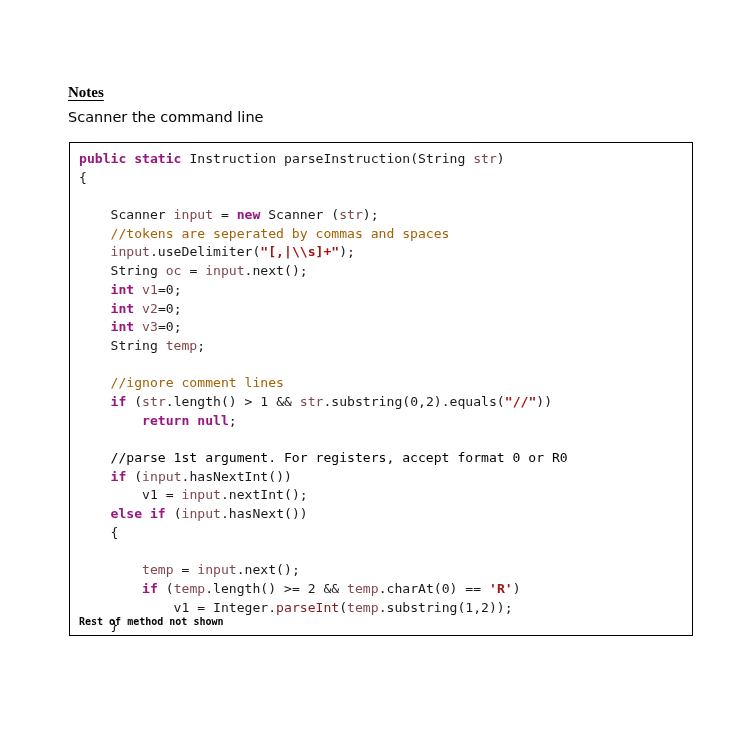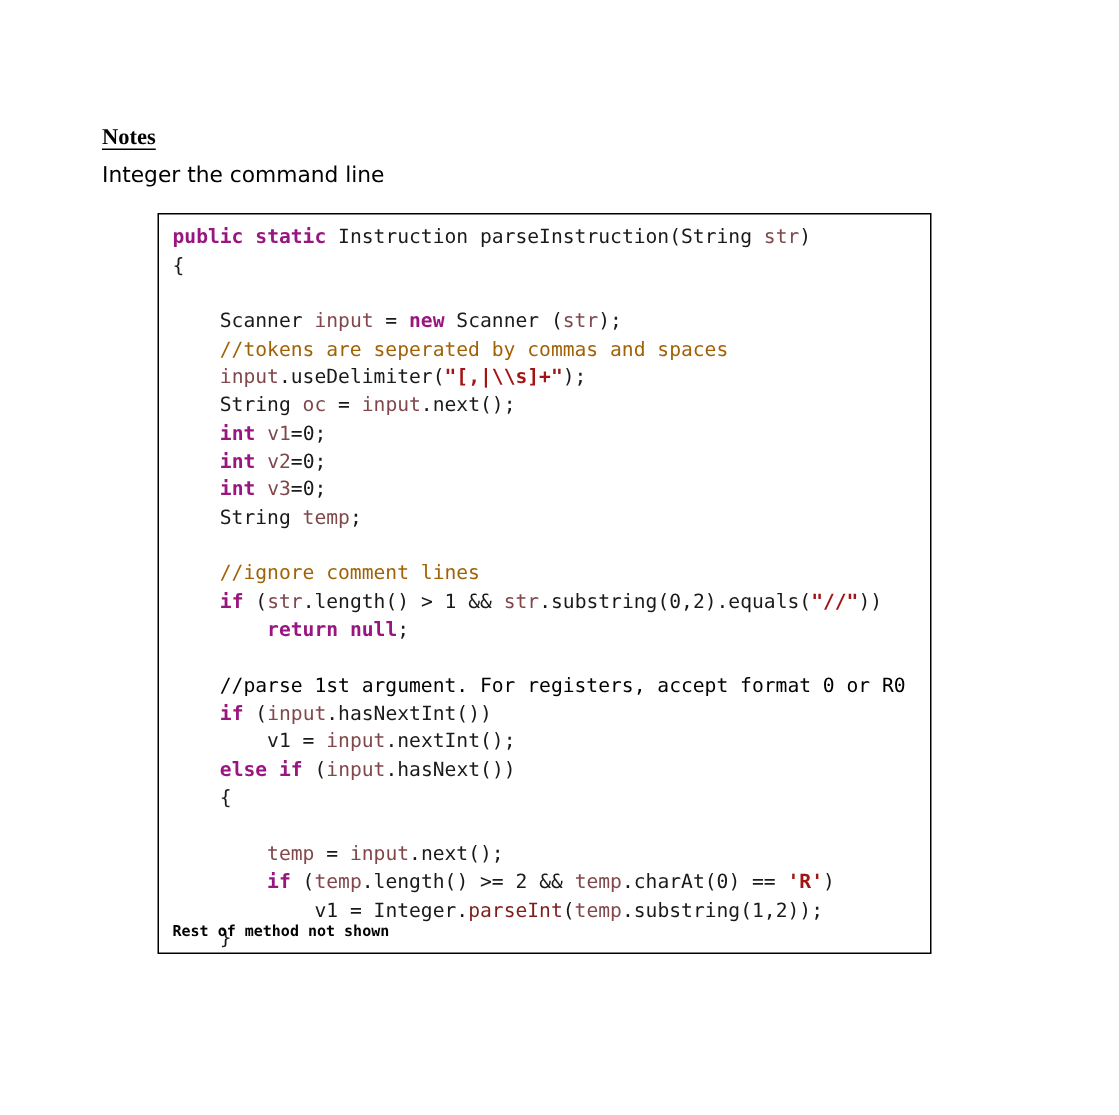--- a/index.html
+++ b/index.html
@@ -44,27 +44,26 @@
     font-weight: normal;
     color: #000000;
     white-space: nowrap;
   }
 
   
   .code-box {
     position: absolute;
     left: 69px;
     top: 142px;
-    width: 516px;
+    width: 624px;
     height: 494px;
     border: 1.6px solid #000000;
     background: #ffffff;
     box-sizing: border-box;
     overflow: hidden;
-    margin-left: 36px;
   }
 
   .code-listing {
     position: absolute;
     left: 9px;
     top: 7px;
     font-family: "DejaVu Sans Mono", monospace;
     font-size: 13.1px;
     line-height: 18.7px;
     color: #1a1a1a;
@@ -97,20 +96,20 @@
     white-space: pre;
   }
 </style>
 </head>
 <body>
 
 <div class="page">
 
   <div class="notes-heading">Notes</div>
 
-  <div class="notes-subtitle">Integer the command line</div>
+  <div class="notes-subtitle">Scanner the command line</div>
 
   <div class="code-box">
     <div class="code-listing" id="code-listing"><div class="code-line"><span class="kw">public</span><span class="plain"> </span><span class="kw">static</span><span class="plain"> Instruction parseInstruction(String </span><span class="var">str</span><span class="plain">)</span></div><div class="code-line"><span class="plain">{</span></div><div class="code-line">&nbsp;</div><div class="code-line"><span class="plain">    Scanner </span><span class="var">input</span><span class="plain"> = </span><span class="kw">new</span><span class="plain"> Scanner (</span><span class="var">str</span><span class="plain">);</span></div><div class="code-line"><span class="cmt">    //tokens are seperated by commas and spaces</span></div><div class="code-line"><span class="plain">    </span><span class="var">input</span><span class="plain">.useDelimiter(</span><span class="str">"[,|\\s]+"</span><span class="plain">);</span></div><div class="code-line"><span class="plain">    String </span><span class="var">oc</span><span class="plain"> = </span><span class="var">input</span><span class="plain">.next();</span></div><div class="code-line"><span class="plain">    </span><span class="kw">int</span><span class="plain"> </span><span class="var">v1</span><span class="plain">=0;</span></div><div class="code-line"><span class="plain">    </span><span class="kw">int</span><span class="plain"> </span><span class="var">v2</span><span class="plain">=0;</span></div><div class="code-line"><span class="plain">    </span><span class="kw">int</span><span class="plain"> </span><span class="var">v3</span><span class="plain">=0;</span></div><div class="code-line"><span class="plain">    String </span><span class="var">temp</span><span class="plain">;</span></div><div class="code-line">&nbsp;</div><div class="code-line"><span class="cmt">    //ignore comment lines</span></div><div class="code-line"><span class="plain">    </span><span class="kw">if</span><span class="plain"> (</span><span class="var">str</span><span class="plain">.length() &gt; 1 &amp;&amp; </span><span class="var">str</span><span class="plain">.substring(0,2).equals(</span><span class="str">"//"</span><span class="plain">))</span></div><div class="code-line"><span class="plain">        </span><span class="kw">return</span><span class="plain"> </span><span class="kw">null</span><span class="plain">;</span></div><div class="code-line">&nbsp;</div><div class="code-line"><span class="cmt-g">    //parse 1st argument. For registers, accept format 0 or R0</span></div><div class="code-line"><span class="plain">    </span><span class="kw">if</span><span class="plain"> (</span><span class="var">input</span><span class="plain">.hasNextInt())</span></div><div class="code-line"><span class="plain">        </span><span class="plain">v1</span><span class="plain"> = </span><span class="var">input</span><span class="plain">.nextInt();</span></div><div class="code-line"><span class="plain">    </span><span class="kw">else</span><span class="plain"> </span><span class="kw">if</span><span class="plain"> (</span><span class="var">input</span><span class="plain">.hasNext())</span></div><div class="code-line"><span class="plain">    {</span></div><div class="code-line">&nbsp;</div><div class="code-line"><span class="plain">        </span><span class="var">temp</span><span class="plain"> = </span><span class="var">input</span><span class="plain">.next();</span></div><div class="code-line"><span class="plain">        </span><span class="kw">if</span><span class="plain"> (</span><span class="var">temp</span><span class="plain">.length() &gt;= 2 &amp;&amp; </span><span class="var">temp</span><span class="plain">.charAt(0) == </span><span class="str">'R'</span><span class="plain">)</span></div><div class="code-line"><span class="plain">            </span><span class="plain">v1</span><span class="plain"> = Integer.</span><span class="ital">parseInt</span><span class="plain">(</span><span class="var">temp</span><span class="plain">.substring(1,2));</span></div><div class="code-line"><span class="plain">    }</span></div></div>
     <div class="code-footer">Rest of method not shown</div>
   </div>
 
 </div>
 
 </body></html>

